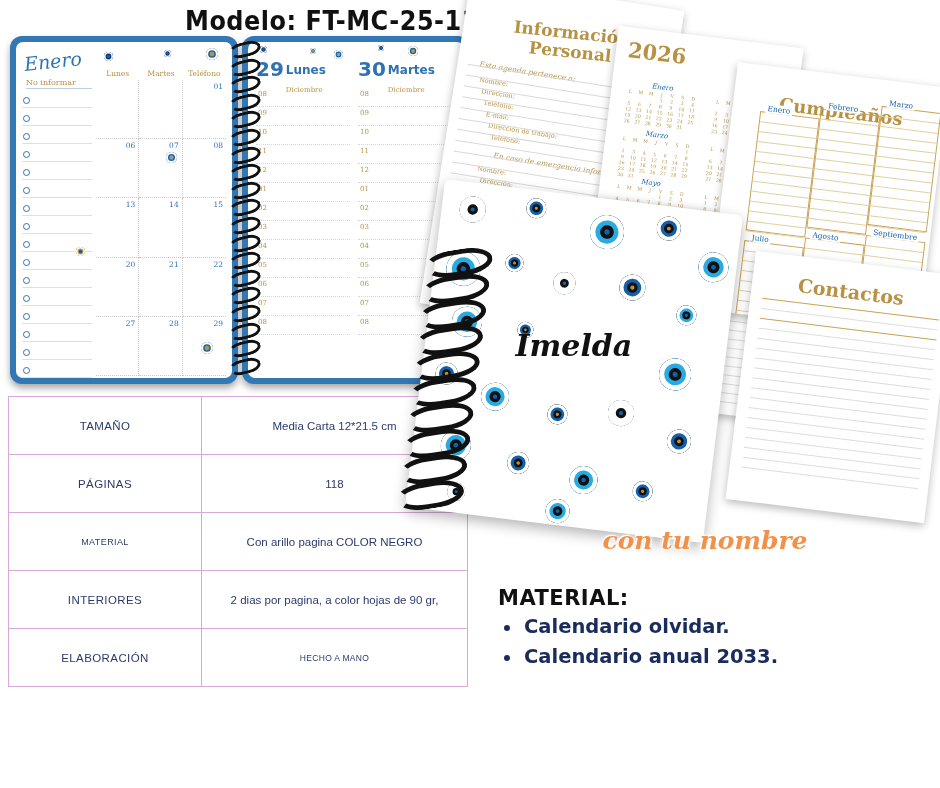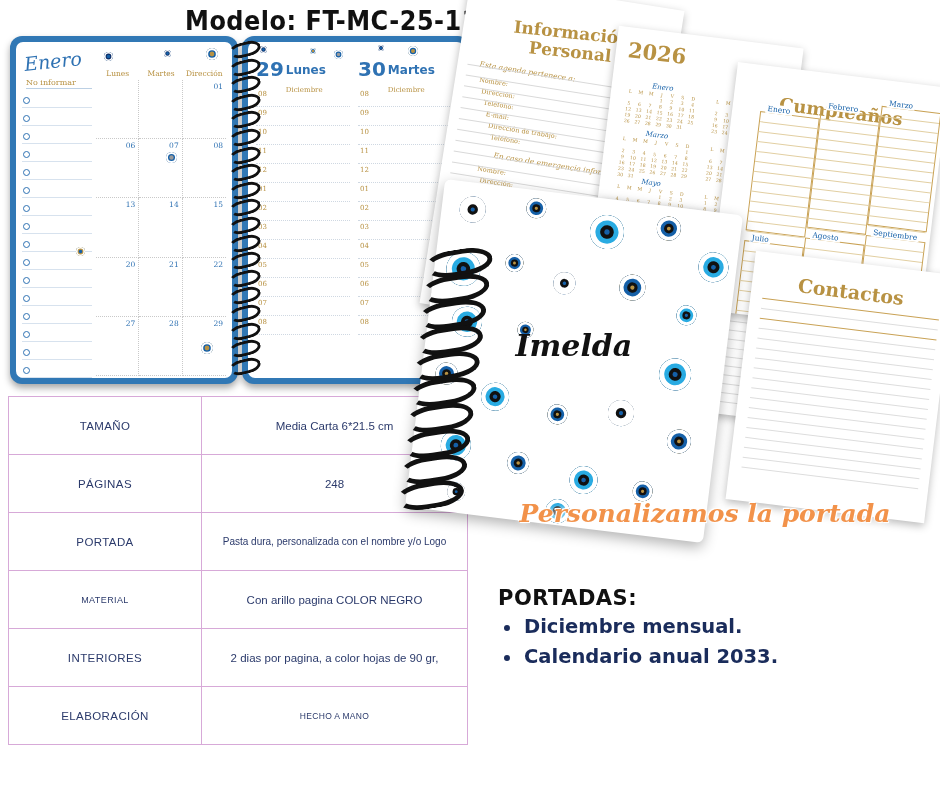--- a/index.html
+++ b/index.html
@@ -220,21 +220,21 @@
             <div class="ln"></div>
             <div class="ln"></div>
             <div class="ln"></div>
             <div class="ln"></div>
             <div class="ln"></div>
             <div class="ln"></div>
           </div>
         <div class="dow-row" id="dow-row">
             <div class="dow">Lunes</div>
             <div class="dow">Martes</div>
-            <div class="dow">Dirección</div>
+            <div class="dow">Teléfono</div>
           </div>
         <div class="month-grid" id="month-grid">
             <div class="mcell"></div>
             <div class="mcell"></div>
             <div class="mcell">
               <span>01</span>
             </div>
             <div class="mcell">
               <span>06</span>
             </div>
@@ -407,29 +407,25 @@
         <i style="top: 281.6px;"></i>
         <i style="top: 299.2px;"></i>
         <i style="top: 316.8px;"></i>
       </div>
   </div>
 
   <table class="spec-table">
     <tbody id="spec-body">
         <tr>
           <td class="k">TAMAÑO</td>
-          <td class="v">Media Carta 6*21.5 cm</td>
+          <td class="v">Media Carta 12*21.5 cm</td>
         </tr>
         <tr>
           <td class="k">PÁGINAS</td>
-          <td class="v">248</td>
-        </tr>
-        <tr class="mid-v">
-          <td class="k">PORTADA</td>
-          <td class="v">Pasta dura, personalizada con el nombre y/o Logo</td>
+          <td class="v">118</td>
         </tr>
         <tr class="small-k">
           <td class="k">MATERIAL</td>
           <td class="v">Con arillo pagina COLOR NEGRO</td>
         </tr>
         <tr>
           <td class="k">INTERIORES</td>
           <td class="v">2 dias por pagina, a color hojas de 90 gr,</td>
         </tr>
         <tr class="small-v">
@@ -1285,24 +1281,25 @@
       <i style="top: 78px;"></i>
       <i style="top: 104px;"></i>
       <i style="top: 130px;"></i>
       <i style="top: 156px;"></i>
       <i style="top: 182px;"></i>
       <i style="top: 208px;"></i>
       <i style="top: 234px;"></i>
     </div>
 
   <div class="promo">
-    <span>Personalizamos la portada</span><br>
+    <br>
+    <span>con tu nombre</span>
   </div>
 
   <div class="contenido">
-    <div class="hd">PORTADAS:</div>
+    <div class="hd">MATERIAL:</div>
     <ul id="contenido-list">
-        <li class="bulleted">Diciembre mensual.</li>
+        <li class="bulleted">Calendario olvidar.</li>
         <li class="bulleted">Calendario anual 2033.</li>
       </ul>
   </div>
 
 </div>
 
 </body></html>

